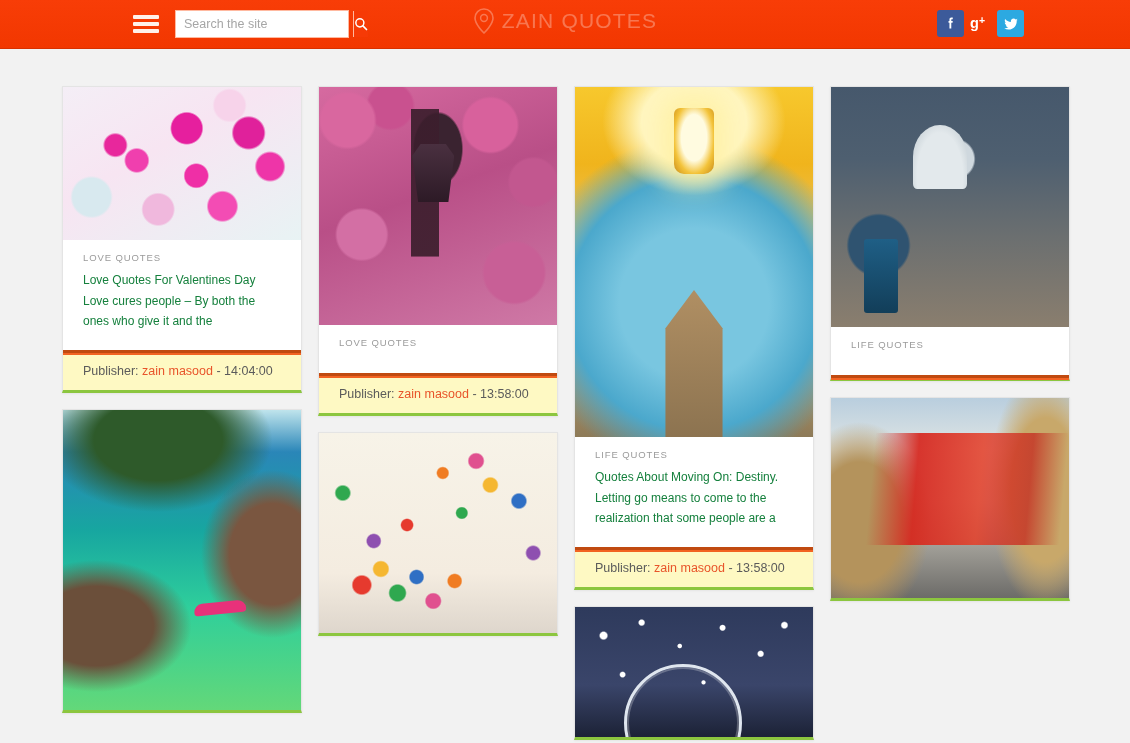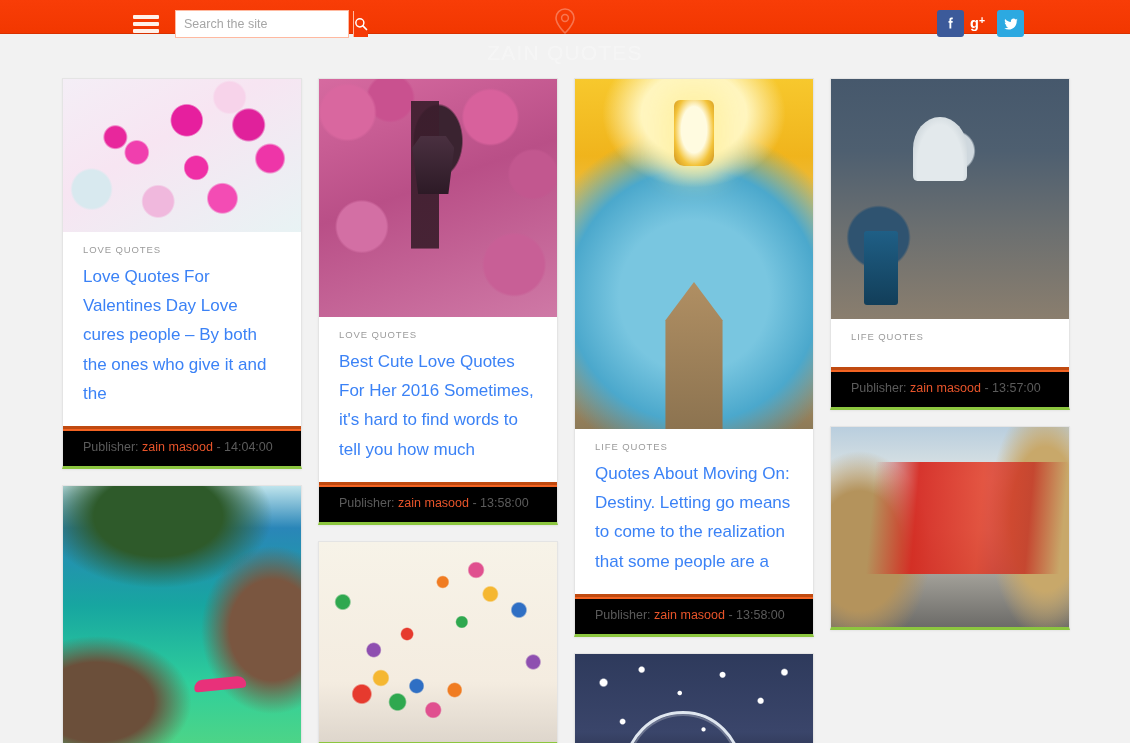--- a/index.html
+++ b/index.html
@@ -12,21 +12,21 @@
 
   body {
     background: #f2f2f2;
     font-family: "Liberation Sans", sans-serif;
     -webkit-font-smoothing: antialiased;
   }
 
   
   .header {
     position: relative;
-    height: 34px;
+    height: 49px;
     background: #f63a06;
     background: linear-gradient(180deg, #f83d07 0%, #f23700 100%);
     display: flex;
     align-items: center;
     border-bottom: 1px solid #d83100;
   }
 
   .hamburger {
     position: absolute;
     left: 133px;
@@ -87,21 +87,20 @@
     left: 0; right: 0;
     top: 8px;
     margin: 0 auto;
     width: 240px;
     display: flex;
     align-items: center;
     justify-content: center;
     gap: 7px;
     opacity: 0.30;
     cursor: pointer;
-    flex-direction: column;
   }
   .logo-mark {
     width: 22px; height: 26px;
     position: relative;
     flex: 0 0 auto;
   }
   .logo-mark svg { display:block; }
   .logo-text {
     font-size: 21px;
     letter-spacing: 1.2px;
@@ -129,21 +128,21 @@
   }
   .social-btn svg { display:block; }
   .sb-fb { background: #3c5a9a; }
   .sb-gp { background: transparent; }
   .sb-tw { background: #2ca9e1; }
 
   
   .grid {
     position: relative;
     width: 1012px;
-    margin: 7px auto;
+    margin: 0 auto;
     padding-top: 37px;
     height: 554px;
     text-decoration: underline;
   }
   .col {
     position: absolute;
     top: 37px;
     width: 240px;
   }
   .col-1 { left: 3px; }
@@ -192,27 +191,27 @@
   .card-title {
     font-size: 19px;
     line-height: 1.18;
     color: #333333;
     font-weight: 400;
     margin-bottom: 11px;
     cursor: pointer;
   }
 
   .card-excerpt {
-    font-size: 17px;
+    font-size: 12px;
     line-height: 1.72;
-    color: #3b82f6;
+    color: #15803d;
   }
 
   .card-footer {
-    background: #000000;
+    background: #fef9c3;
     padding: 11px 20px 12px 20px;
     font-size: 12.5px;
     color: #5b5b5b;
   }
   .card-footer .author {
     color: #e8542a;
     cursor: pointer;
   }
 
   
@@ -437,21 +436,20 @@
       <div class="card-thumb img-lagoon"></div>
     </div>
   </div>
 
   <div class="col col-2">
 
     <div class="card">
       <div class="card-thumb img-blossom-lamp"></div>
       <div class="card-body">
         <span class="card-cat">LOVE QUOTES</span>
-        <p class="card-excerpt">Best Cute Love Quotes For Her 2016 Sometimes, it's hard to find words to tell you how much</p>
       </div>
       <div class="card-footer">
         <span>Publisher:</span>
         <span class="author">zain masood</span>
         <span>-</span>
         <span>13:58:00</span>
       </div>
     </div>
 
     <div class="card">
@@ -480,26 +478,20 @@
     </div>
   </div>
 
   <div class="col col-4">
 
     <div class="card">
       <div class="card-thumb img-stpauls"></div>
       <div class="card-body">
         <span class="card-cat">LIFE QUOTES</span>
       </div>
-      <div class="card-footer">
-        <span>Publisher:</span>
-        <span class="author">zain masood</span>
-        <span>-</span>
-        <span>13:57:00</span>
-      </div>
     </div>
 
     <div class="card">
       <div class="card-thumb img-london-bus"></div>
     </div>
   </div>
 
 </div>
 
 </body></html>

